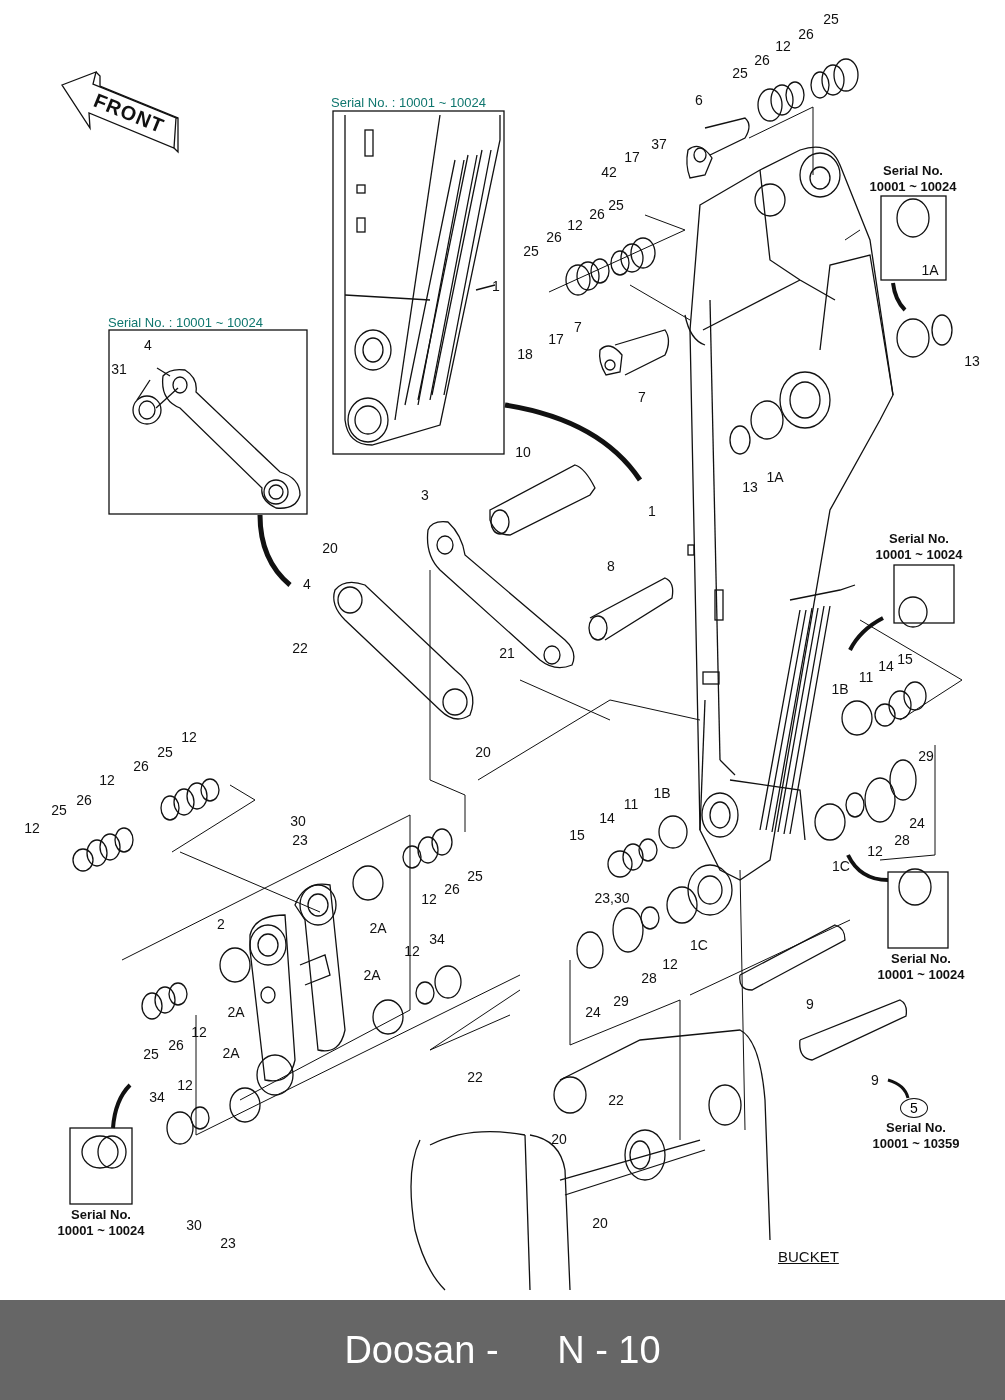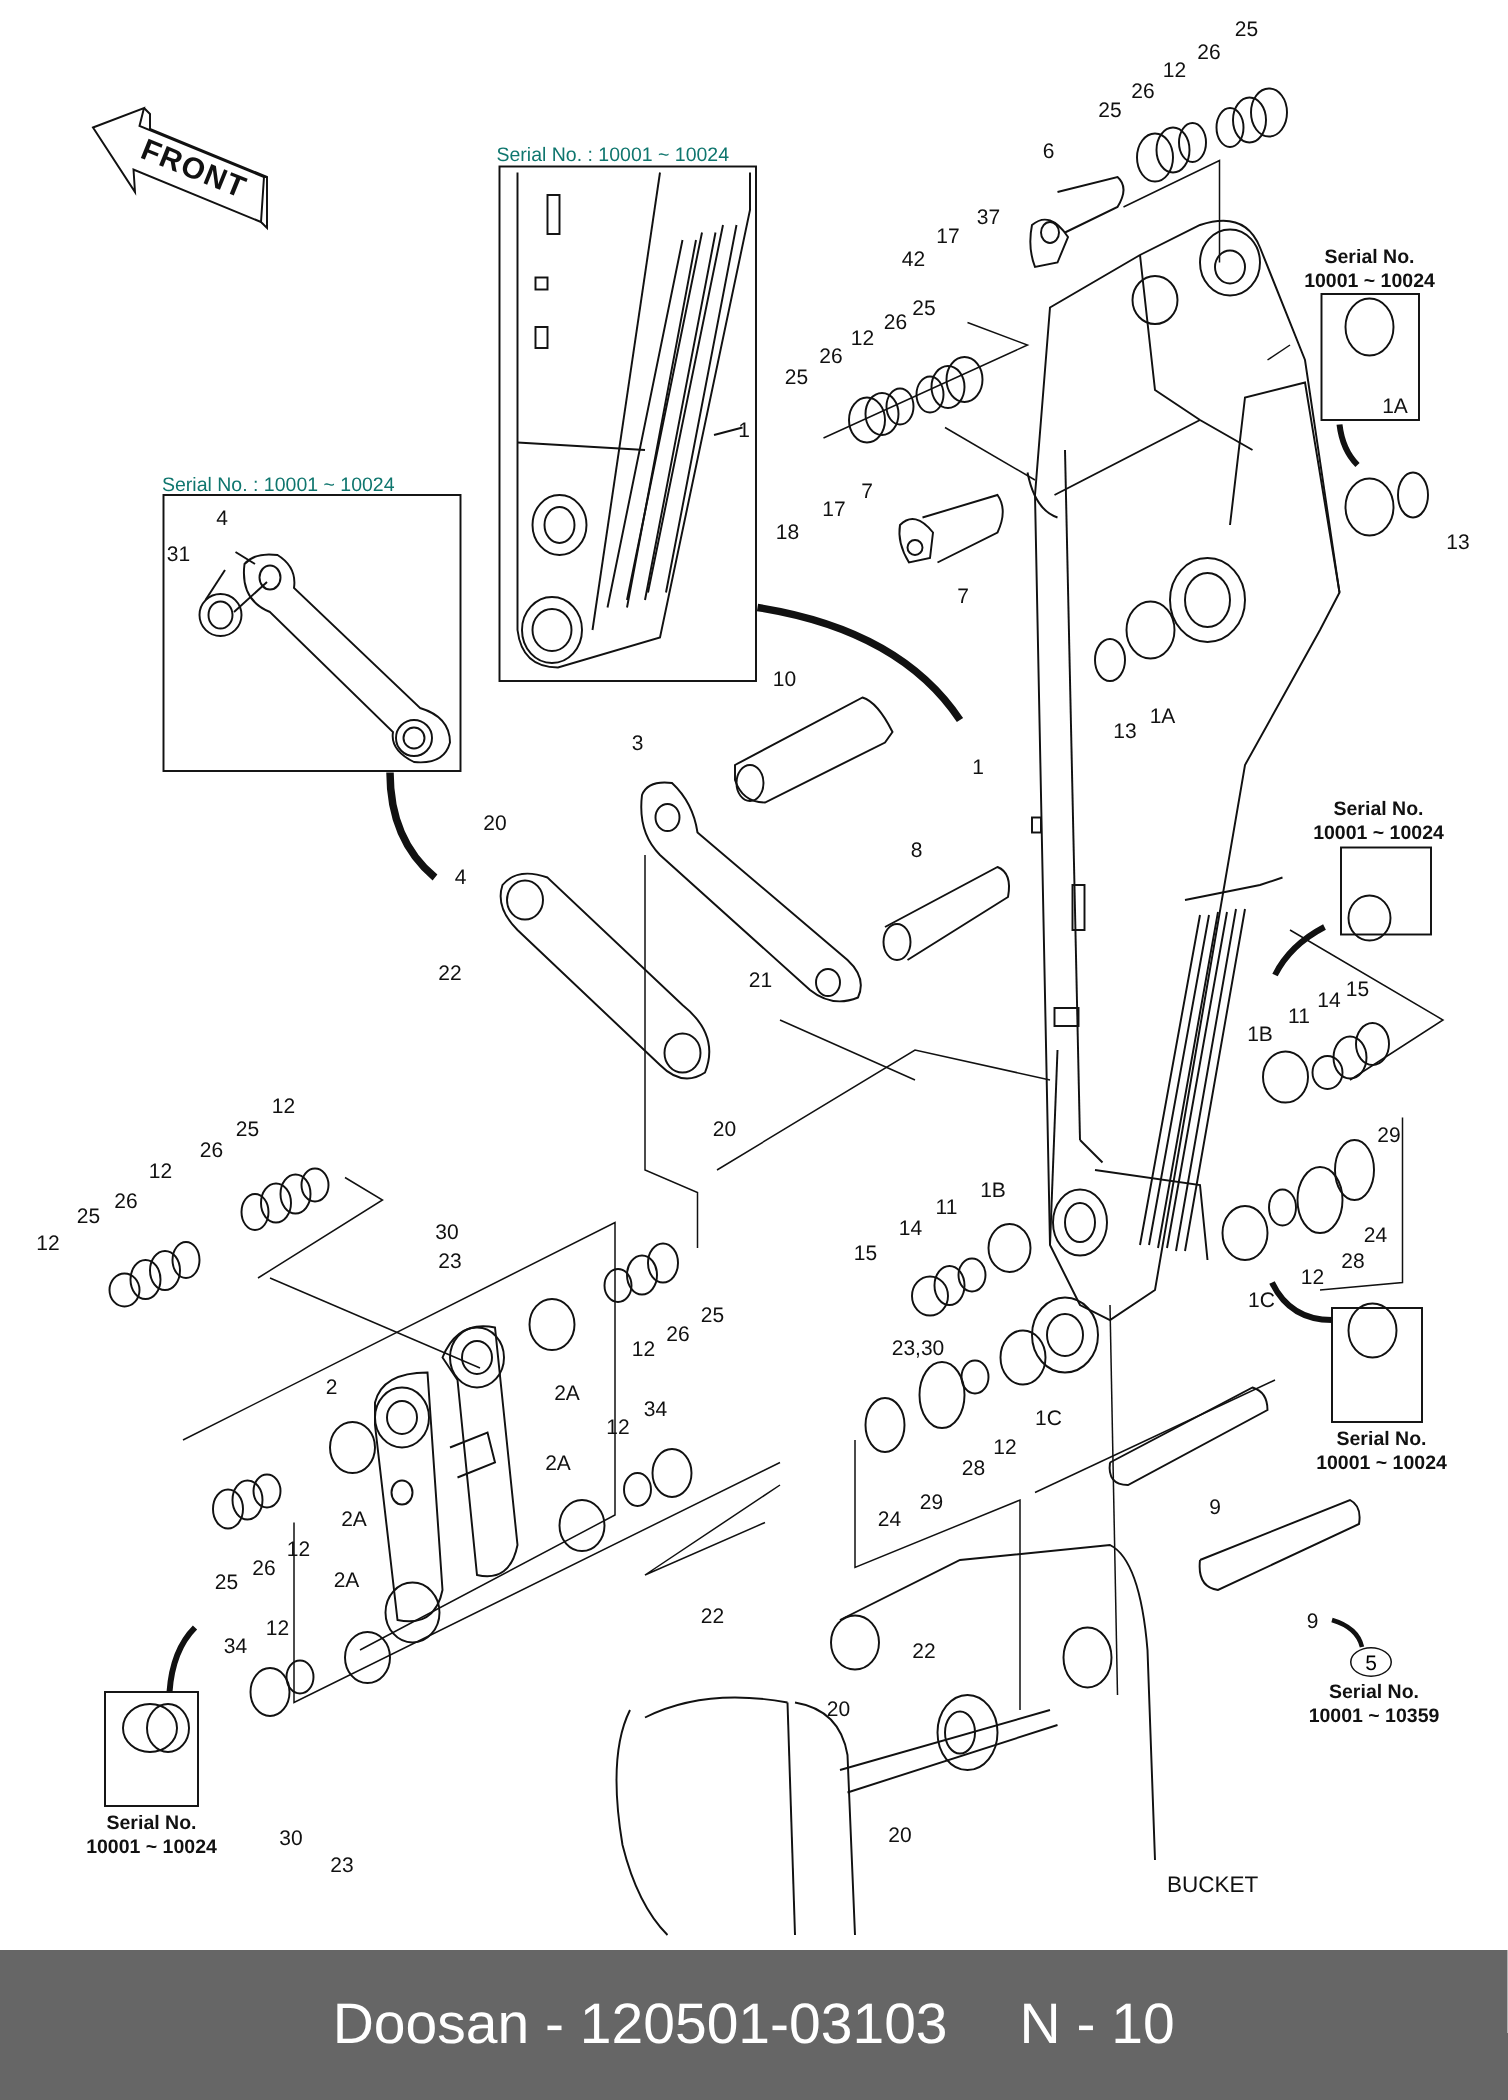--- a/index.html
+++ b/index.html
@@ -2,21 +2,21 @@
 <html><head>
 <meta charset="utf-8">
 <style>
   html, body { margin:0; padding:0; background:#ffffff; }
   body { width:1005px; height:1400px; position:relative; overflow:hidden; font-family:"Liberation Sans", sans-serif; }
   #canvas { position:absolute; left:0; top:0; width:1005px; height:1300px; }
   #canvas svg { position:absolute; left:0; top:0; }
   .lbl { position:absolute; font-size:14px; color:#111; white-space:nowrap; line-height:1; transform:translate(-50%,-50%); }
   .serial { position:absolute; font-size:13px; color:#111; text-align:center; line-height:16px; white-space:nowrap; transform:translateX(-50%);font-weight:bold; }
   .serial-inline { position:absolute; font-size:13px; color:#0f766e; white-space:nowrap; }
-  .bucket { position:absolute; font-size:15px; color:#111; }
+  .bucket { position:absolute; font-size:15px; color:#111;text-decoration:underline; }
   .front-text { position:absolute; font-size:20px; font-weight:bold; color:#111; transform:rotate(22deg); letter-spacing:1px; }
   .circled { position:absolute; width:26px; height:18px; border:1.3px solid #111; border-radius:50%; font-size:14px; text-align:center; line-height:18px; transform:translate(-50%,-50%); }
   #footer { position:absolute; left:0; top:1300px; width:1005px; height:100px; background:#666666; color:#ffffff; display:flex; align-items:center; justify-content:center; font-size:38px; font-family:"Liberation Sans", sans-serif; }
   #footer .sep { display:inline-block; width:48px; }
 </style>
 </head>
 <body>
 
 <div id="canvas">
   <svg width="1005" height="1300" viewBox="0 0 1005 1300" fill="none" stroke="#111" stroke-width="1.3">
@@ -352,14 +352,14 @@
     <div class="lbl" style="left:810px;top:1004px">9</div>
     <div class="lbl" style="left:875px;top:1080px">9</div>
     <div class="lbl" style="left:475px;top:1077px">22</div>
     <div class="lbl" style="left:616px;top:1100px">22</div>
     <div class="lbl" style="left:559px;top:1139px">20</div>
     <div class="lbl" style="left:600px;top:1223px">20</div>
   </div>
 </div>
 
 <div id="footer">
-  <span>Doosan</span>&nbsp;<span>-</span>&nbsp;<span>120501-03103</span><span class="sep"></span><span>N - 10</span>
+  <span>Doosan</span>&nbsp;<span>-</span>&nbsp;<span class="sep"></span><span>N - 10</span>
 </div>
 
 </body></html>

